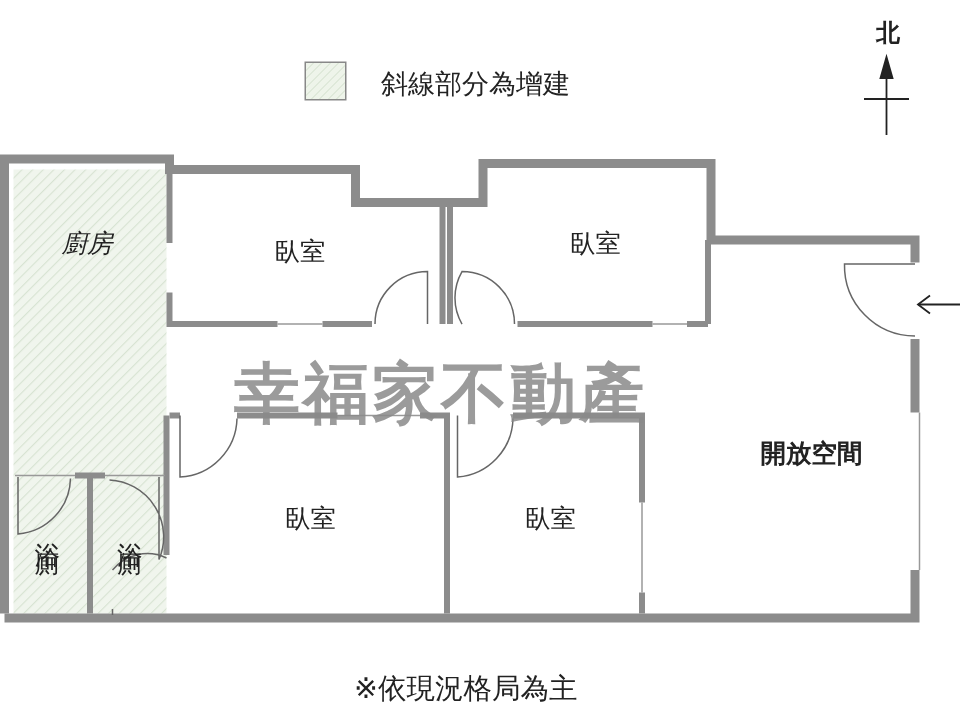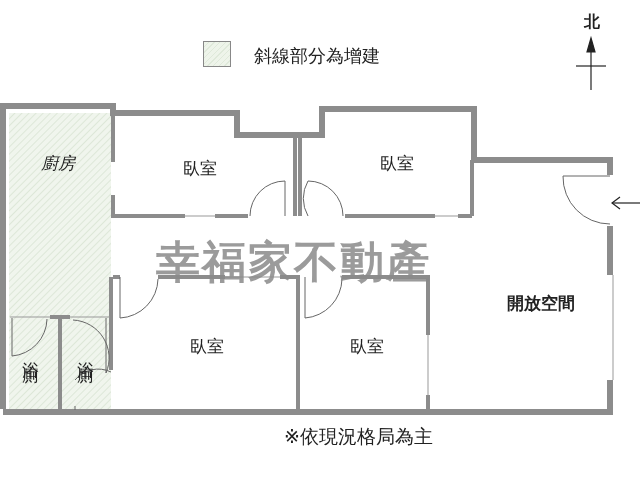--- a/index.html
+++ b/index.html
@@ -3,21 +3,21 @@
 <meta charset="utf-8">
 <style>
   html,body{margin:0;padding:0;background:#fff;}
   body{width:640px;height:480px;position:relative;overflow:hidden;font-family:"DejaVu Sans",sans-serif;}
   svg{position:absolute;left:0;top:0;}
   .lbl{position:absolute;font-size:17px;color:#222;white-space:nowrap;line-height:1;}
   .legend-text{position:absolute;left:254px;top:44px;font-size:18px;color:#222;text-align:center;}
   .legend-box{position:absolute;left:203px;top:41px;width:28px;height:26px;border:1px solid #888;box-sizing:border-box;
     background:repeating-linear-gradient(135deg,#eef4ea 0 3px,#dfe9da 3px 4px);}
   .north{position:absolute;left:584px;top:12px;font-size:16px;font-weight:bold;color:#222;}
-  .note{position:absolute;left:236px;top:424px;font-size:19px;color:#222;margin-left:48px;}
+  .note{position:absolute;left:236px;top:446px;font-size:19px;color:#222;}
   .wm{position:absolute;left:156px;top:213px;font-size:44px;font-weight:bold;color:#8a8a8a;opacity:.85;letter-spacing:2px;margin-top:20px;}
   .vert{writing-mode:vertical-rl;letter-spacing:4px;}
 </style>
 </head>
 <body>
 
 <svg width="640" height="480" viewBox="0 0 640 480">
   <defs>
     <pattern id="hatch" width="5" height="5" patternUnits="userSpaceOnUse" patternTransform="rotate(45)">
       <rect width="5" height="5" fill="#f0f5ed"></rect>

